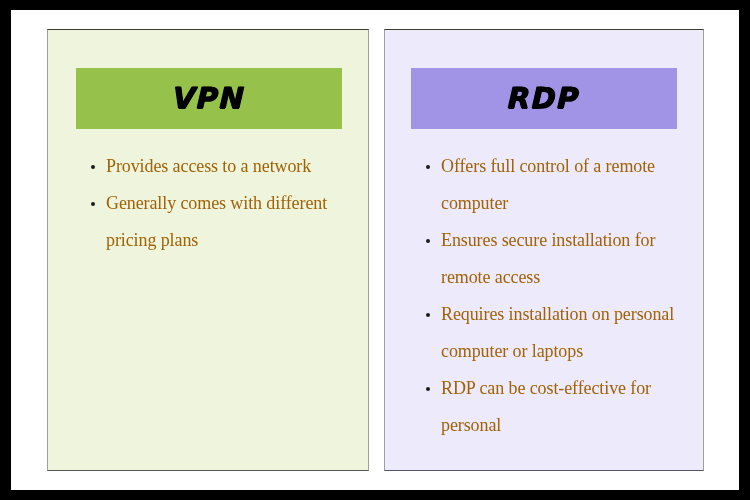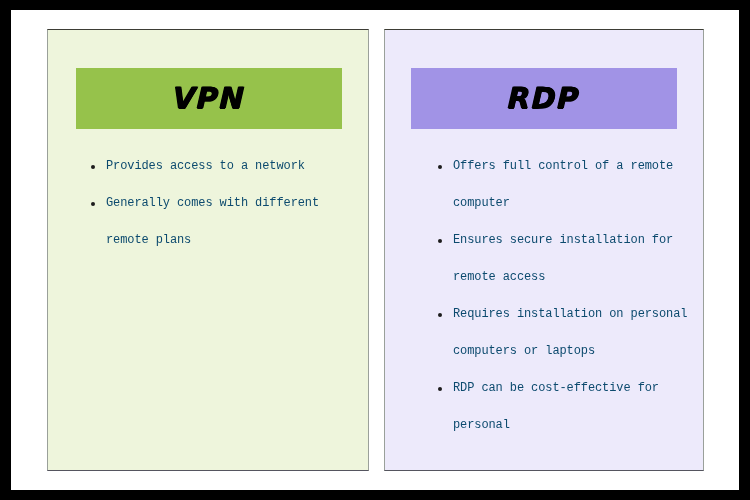--- a/index.html
+++ b/index.html
@@ -89,32 +89,32 @@
     position: absolute;
     left: 40px;
     top: 118px;
     width: 262px;
     margin: 0;
     padding: 0;
     list-style: none;
   }
 
   #card-rdp .bullet-list {
-    left: 50px;
+    left: 38px;
     width: 268px;
   }
 
   .bullet-item {
     position: relative;
     padding-left: 18px;
     margin: 0 0 0 0;
-    font-family: Liberation Mono, monospace;
-    font-size: 12px;
+    font-family: Liberation Serif, serif;
+    font-size: 18px;
     line-height: 37px;
-    color: #0c4a6e;
+    color: #a16207;
     letter-spacing: -0.1px;
   }
 
   .bullet-item::before {
     content: "";
     position: absolute;
     left: 3px;
     top: 17px;
     width: 4px;
     height: 4px;
@@ -127,30 +127,30 @@
 
 <div id="slide">
   <div id="canvas">
 
     <div class="card" id="card-vpn">
       <div class="card-header">
         <span class="card-title">VPN</span>
       </div>
       <ul class="bullet-list">
         <li class="bullet-item">Provides access to a network</li>
-        <li class="bullet-item">Generally comes with different remote plans</li>
+        <li class="bullet-item">Generally comes with different pricing plans</li>
       </ul>
     </div>
 
     <div class="card" id="card-rdp">
       <div class="card-header">
         <span class="card-title">RDP</span>
       </div>
       <ul class="bullet-list">
         <li class="bullet-item">Offers full control of a remote computer</li>
         <li class="bullet-item">Ensures secure installation for remote access</li>
-        <li class="bullet-item">Requires installation on personal computers or laptops</li>
+        <li class="bullet-item">Requires installation on personal computer or laptops</li>
         <li class="bullet-item">RDP can be cost-effective for personal</li>
       </ul>
     </div>
 
   </div>
 </div>
 
 </body></html>

